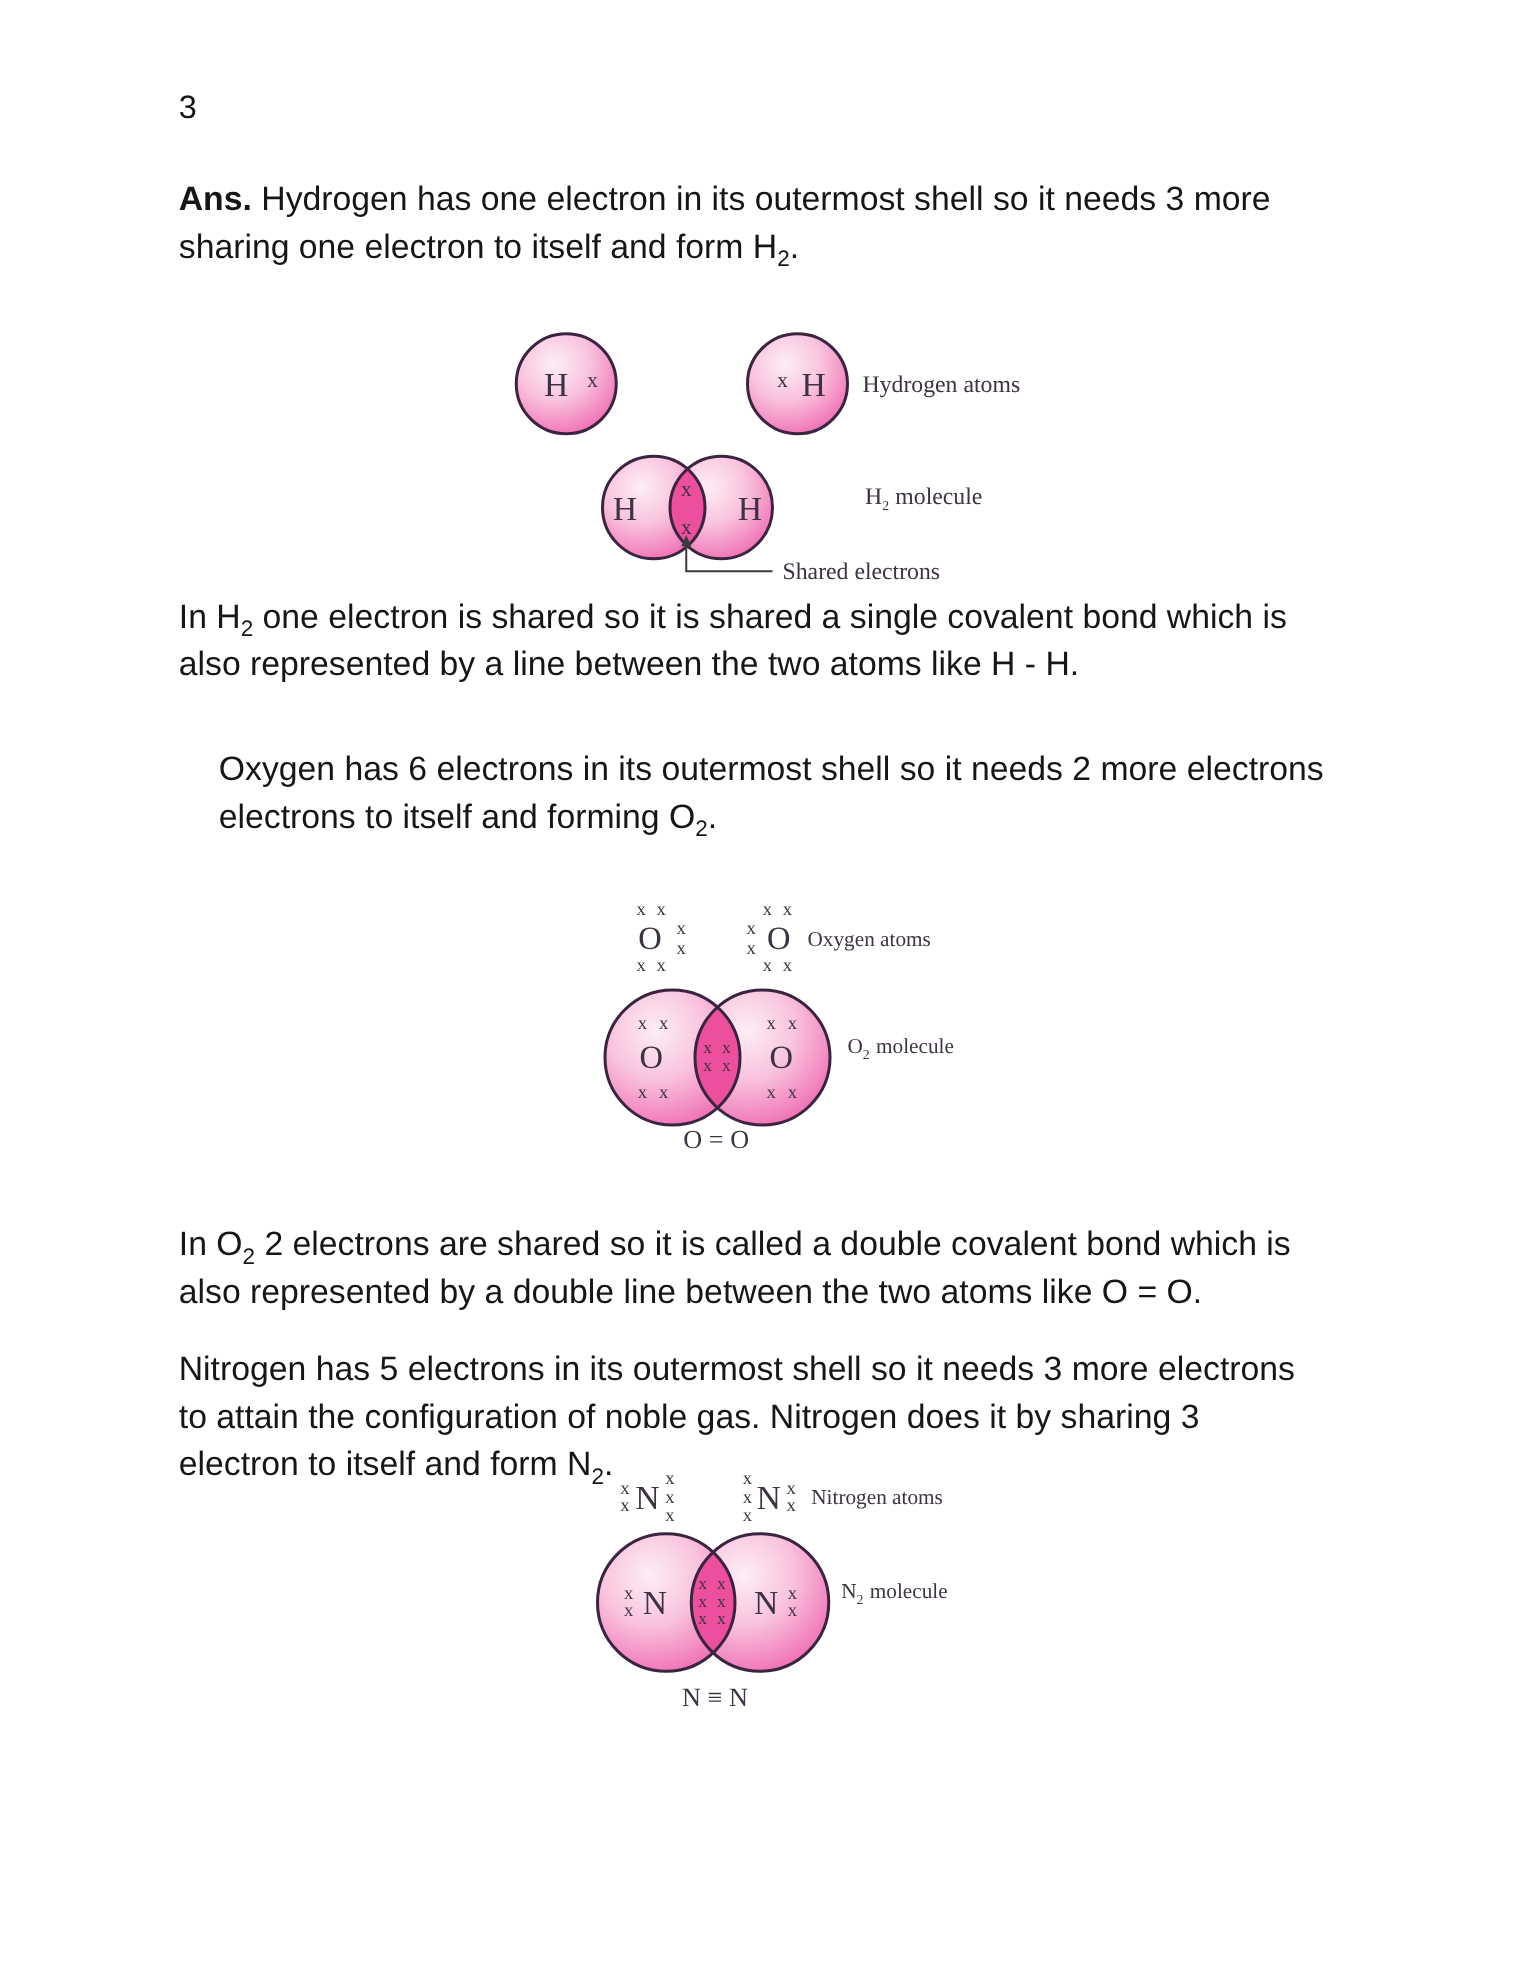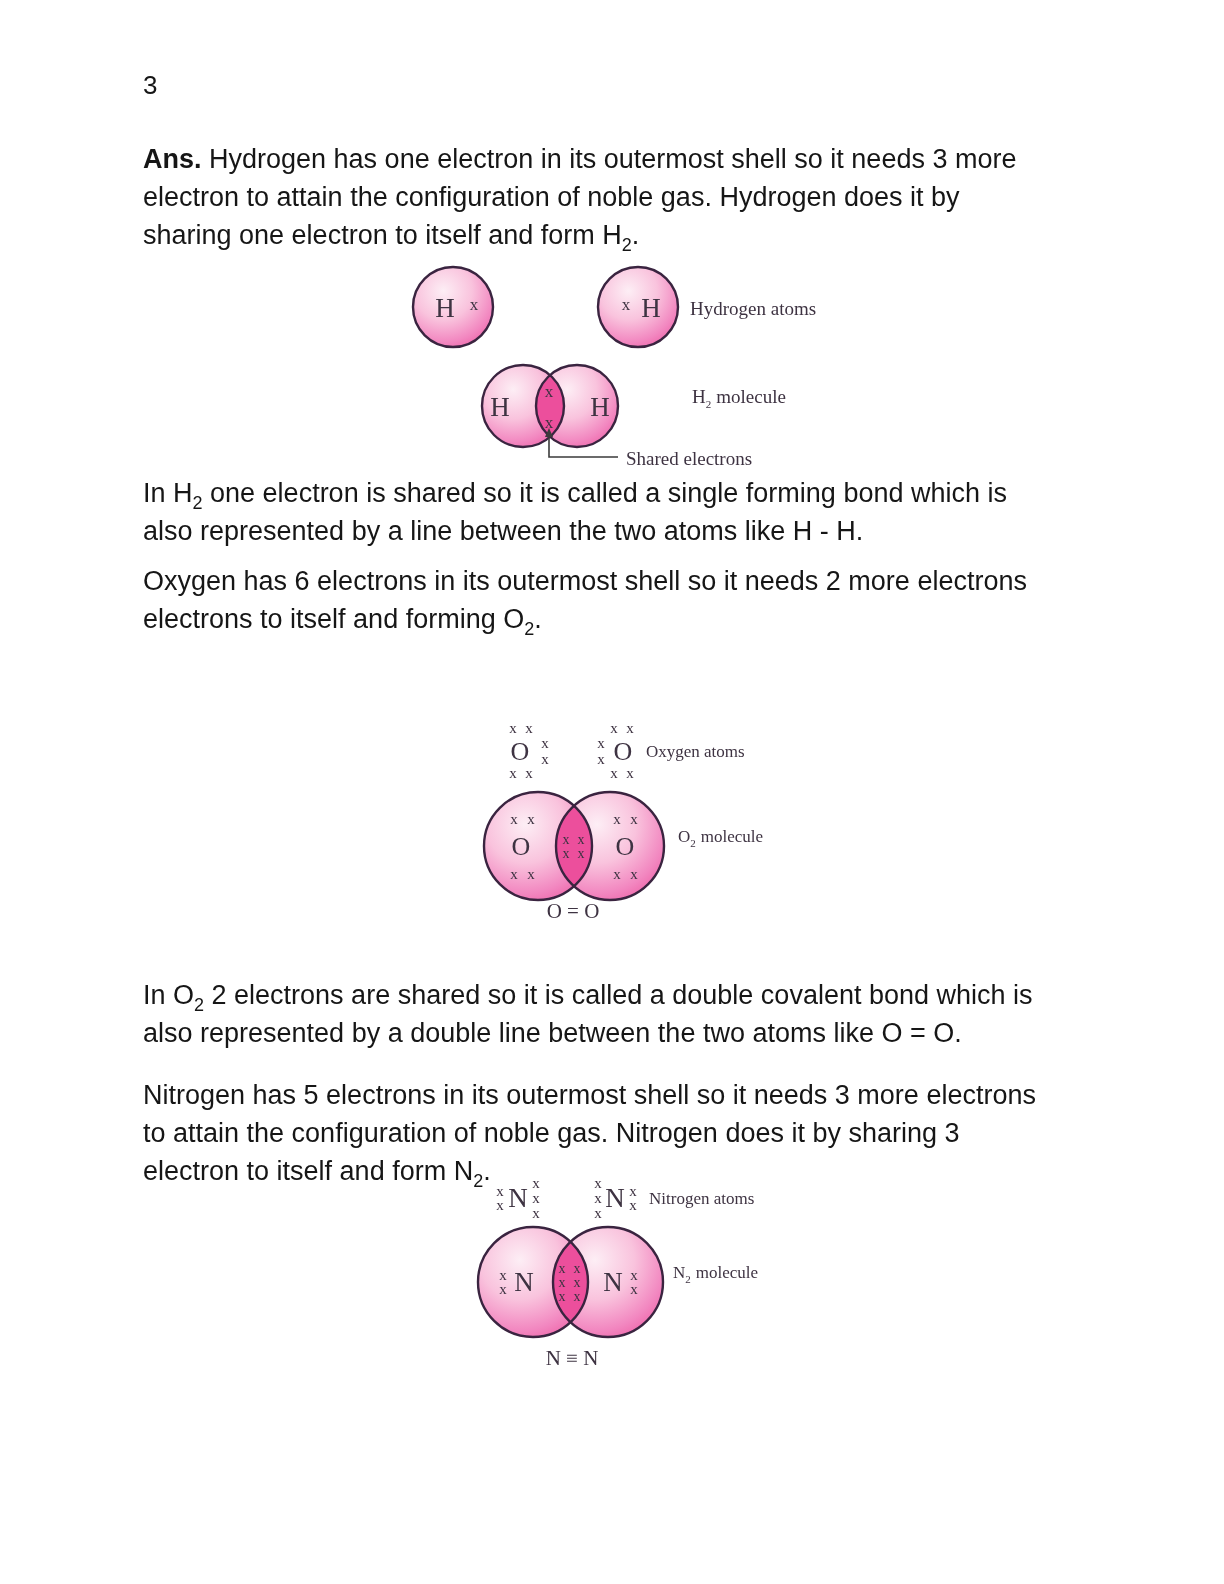--- a/index.html
+++ b/index.html
@@ -43,21 +43,20 @@
         <stop offset="0.8" stop-color="#f287c0"></stop>
         <stop offset="1" stop-color="#ee62a7"></stop>
       </radialGradient>
     </defs>
   </svg>
 
   <div class="abs pagenum" style="left:143px;top:70px;">3</div>
 
   <div class="para" style="top:140px;">
     <div class="tline"><span class="bold">Ans.</span><span> Hydrogen has one electron in its outermost shell so it needs 3 more</span></div>
-    <div class="tline">electron to attain the configuration of noble gas. Hydrogen does it by</div>
     <div class="tline"><span>sharing one electron to itself and form H</span><span class="sub">2</span><span>.</span></div>
   </div>
 
   <svg style="left:380px;top:252px;" width="520" height="220" viewBox="0 0 520 220">
     <defs>
       <clipPath id="clipH">
           <circle cx="143" cy="154" r="41"></circle>
         </clipPath>
     </defs>
 
@@ -81,25 +80,25 @@
     <text x="169" y="139" class="xs" text-anchor="middle" dominant-baseline="central">x</text>
     <text x="169" y="170" class="xs" text-anchor="middle" dominant-baseline="central">x</text>
     <text x="312" y="151" xml:space="preserve"><tspan class="dlabel">H</tspan><tspan class="subsvg" dy="5">2</tspan><tspan class="dlabel" dy="-5" dx="5">molecule</tspan></text>
 
     <polygon points="169,176 165,185 173,185" fill="#3b3b3b"></polygon>
     <polyline class="leader" points="169,184 169,205 238,205"></polyline>
     <text x="246" y="206" class="dlabel" dominant-baseline="central">Shared electrons</text>
   </svg>
 
   <div class="para" style="top:474px;">
-    <div class="tline"><span>In H</span><span class="sub">2</span><span> one electron is shared so it is called a single forming bond which  is</span></div>
+    <div class="tline"><span>In H</span><span class="sub">2</span><span> one electron is shared so it is shared a single covalent bond which  is</span></div>
     <div class="tline">also represented by a line between the two atoms like H - H.</div>
   </div>
 
-  <div class="para" style="top:562px;">
+  <div class="para" style="top:596px;margin-left:32px;">
     <div class="tline">Oxygen has 6 electrons in its outermost shell so it needs 2 more electrons</div>
     <div class="tline"><span>electrons to itself and forming O</span><span class="sub">2</span><span>.</span></div>
   </div>
 
   <svg style="left:440px;top:705px;" width="580" height="220" viewBox="0 0 580 220">
     <defs>
       <clipPath id="clipO">
           <circle cx="98" cy="141" r="54"></circle>
         </clipPath>
     </defs>

